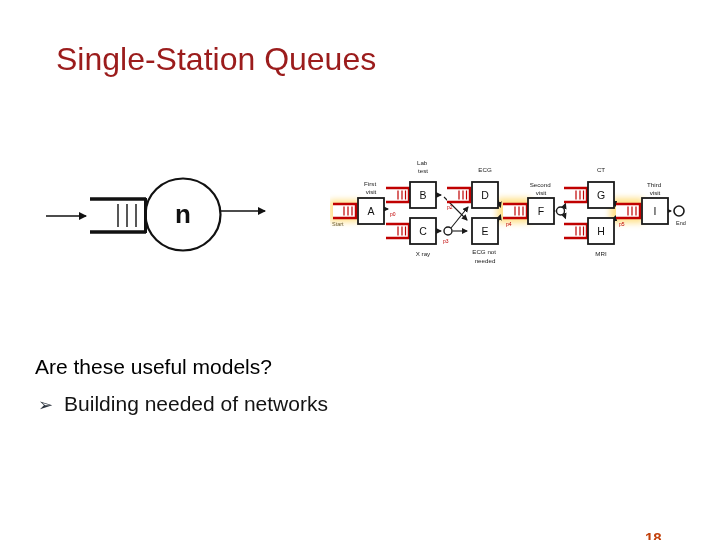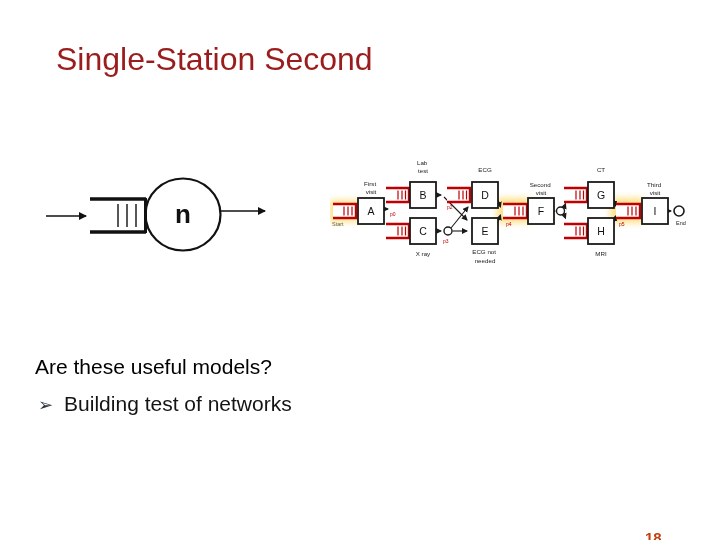--- a/index.html
+++ b/index.html
@@ -30,21 +30,21 @@
   .pl{font-size:5px;fill:#C00000;}
   .startl{font-size:5.5px;fill:#6b5b2a;}
   .endl{font-size:5.5px;fill:#222;}
   .nlab{font-size:26px;font-weight:bold;fill:#111;}
 </style>
 </head>
 <body>
 
 <div class="slide">
 
-  <div class="title">Single-Station Second</div>
+  <div class="title">Single-Station Queues</div>
 
   <svg class="qfig" width="252" height="92" viewBox="0 0 252 92">
     <defs>
       <marker id="arrL" markerWidth="10" markerHeight="10" refX="7" refY="4" orient="auto" markerUnits="userSpaceOnUse">
         <path d="M0,0 L8,4 L0,8 Z" fill="#111"></path>
       </marker>
     </defs>
     <g>
       <line x1="18" y1="48" x2="58" y2="48" stroke="#111" stroke-width="1.6" marker-end="url(#arrL)"></line>
     </g>
@@ -235,18 +235,18 @@
     <text class="pl" x="289" y="75.5">p5</text>
 
     <text class="startl" x="2" y="76">Start</text>
     <text class="endl" x="351" y="75" text-anchor="middle">End</text>
   </svg>
 
   <div class="question">Are these useful models?</div>
 
   <div class="bullet-row">
     <span class="bullet-glyph">➢</span>
-    <span class="bullet-text">Building test of networks</span>
+    <span class="bullet-text">Building needed of networks</span>
   </div>
 
   <div class="page-number">18</div>
 
 </div>
 
 </body></html>

